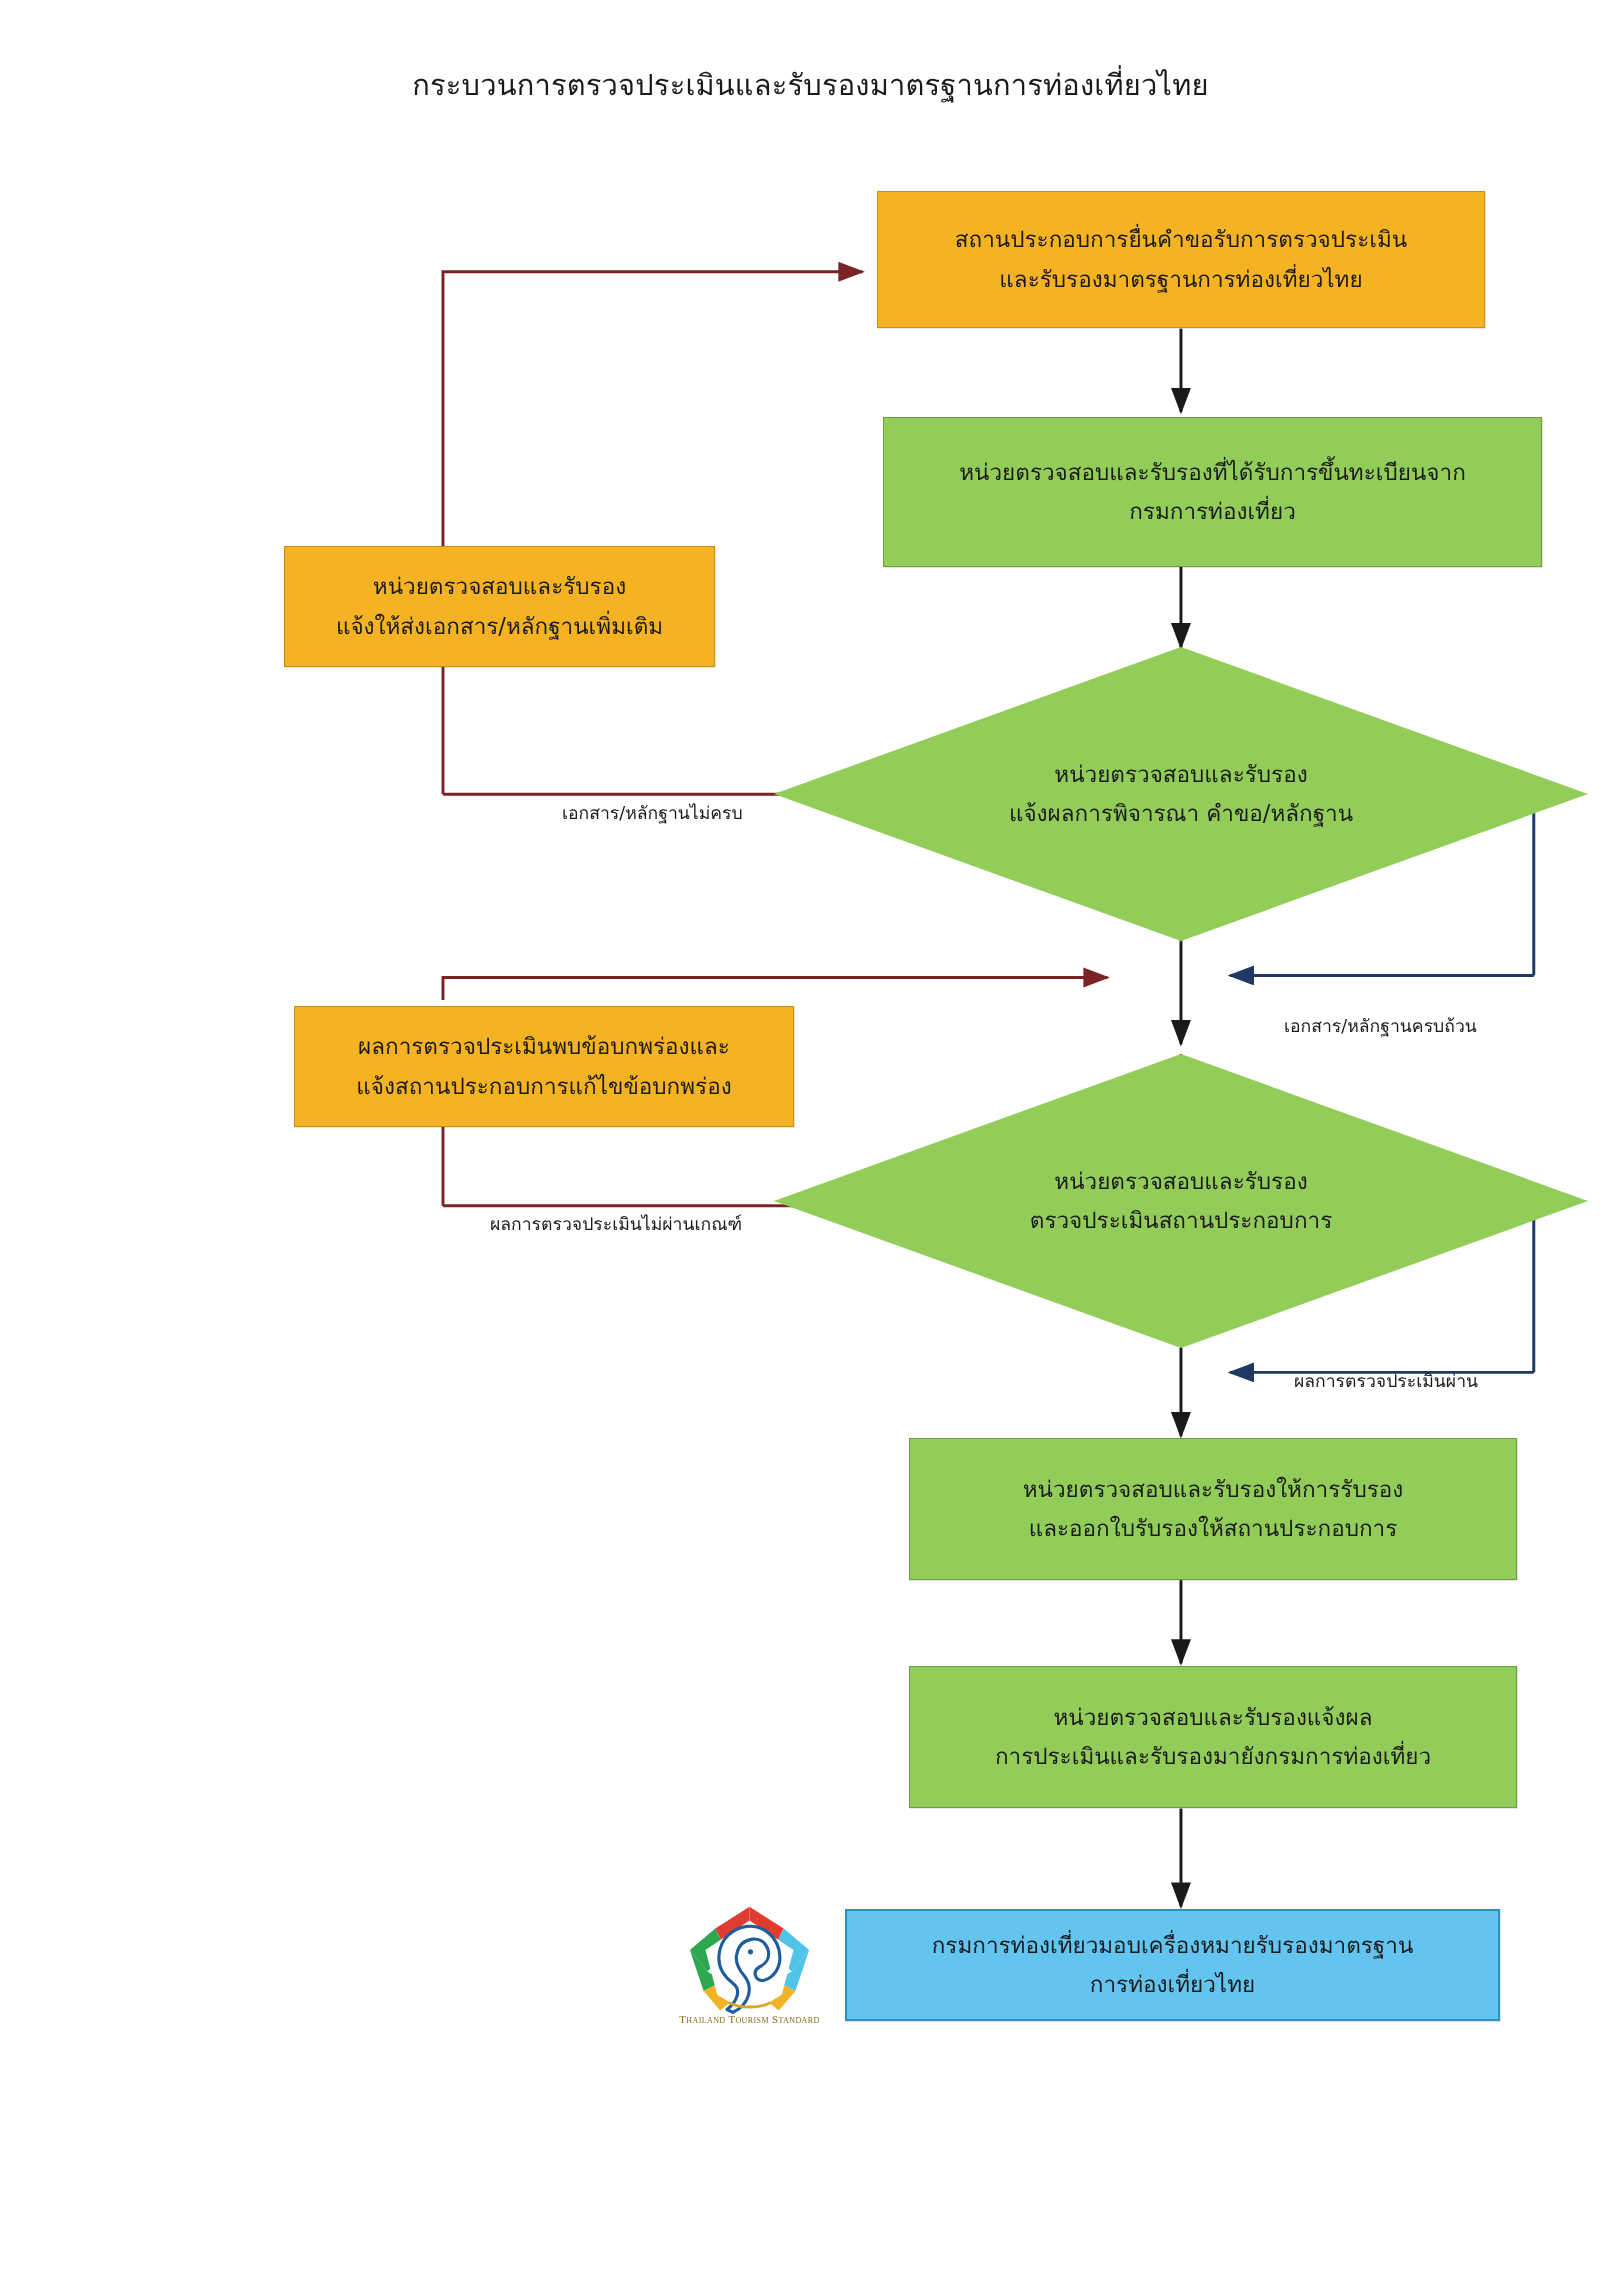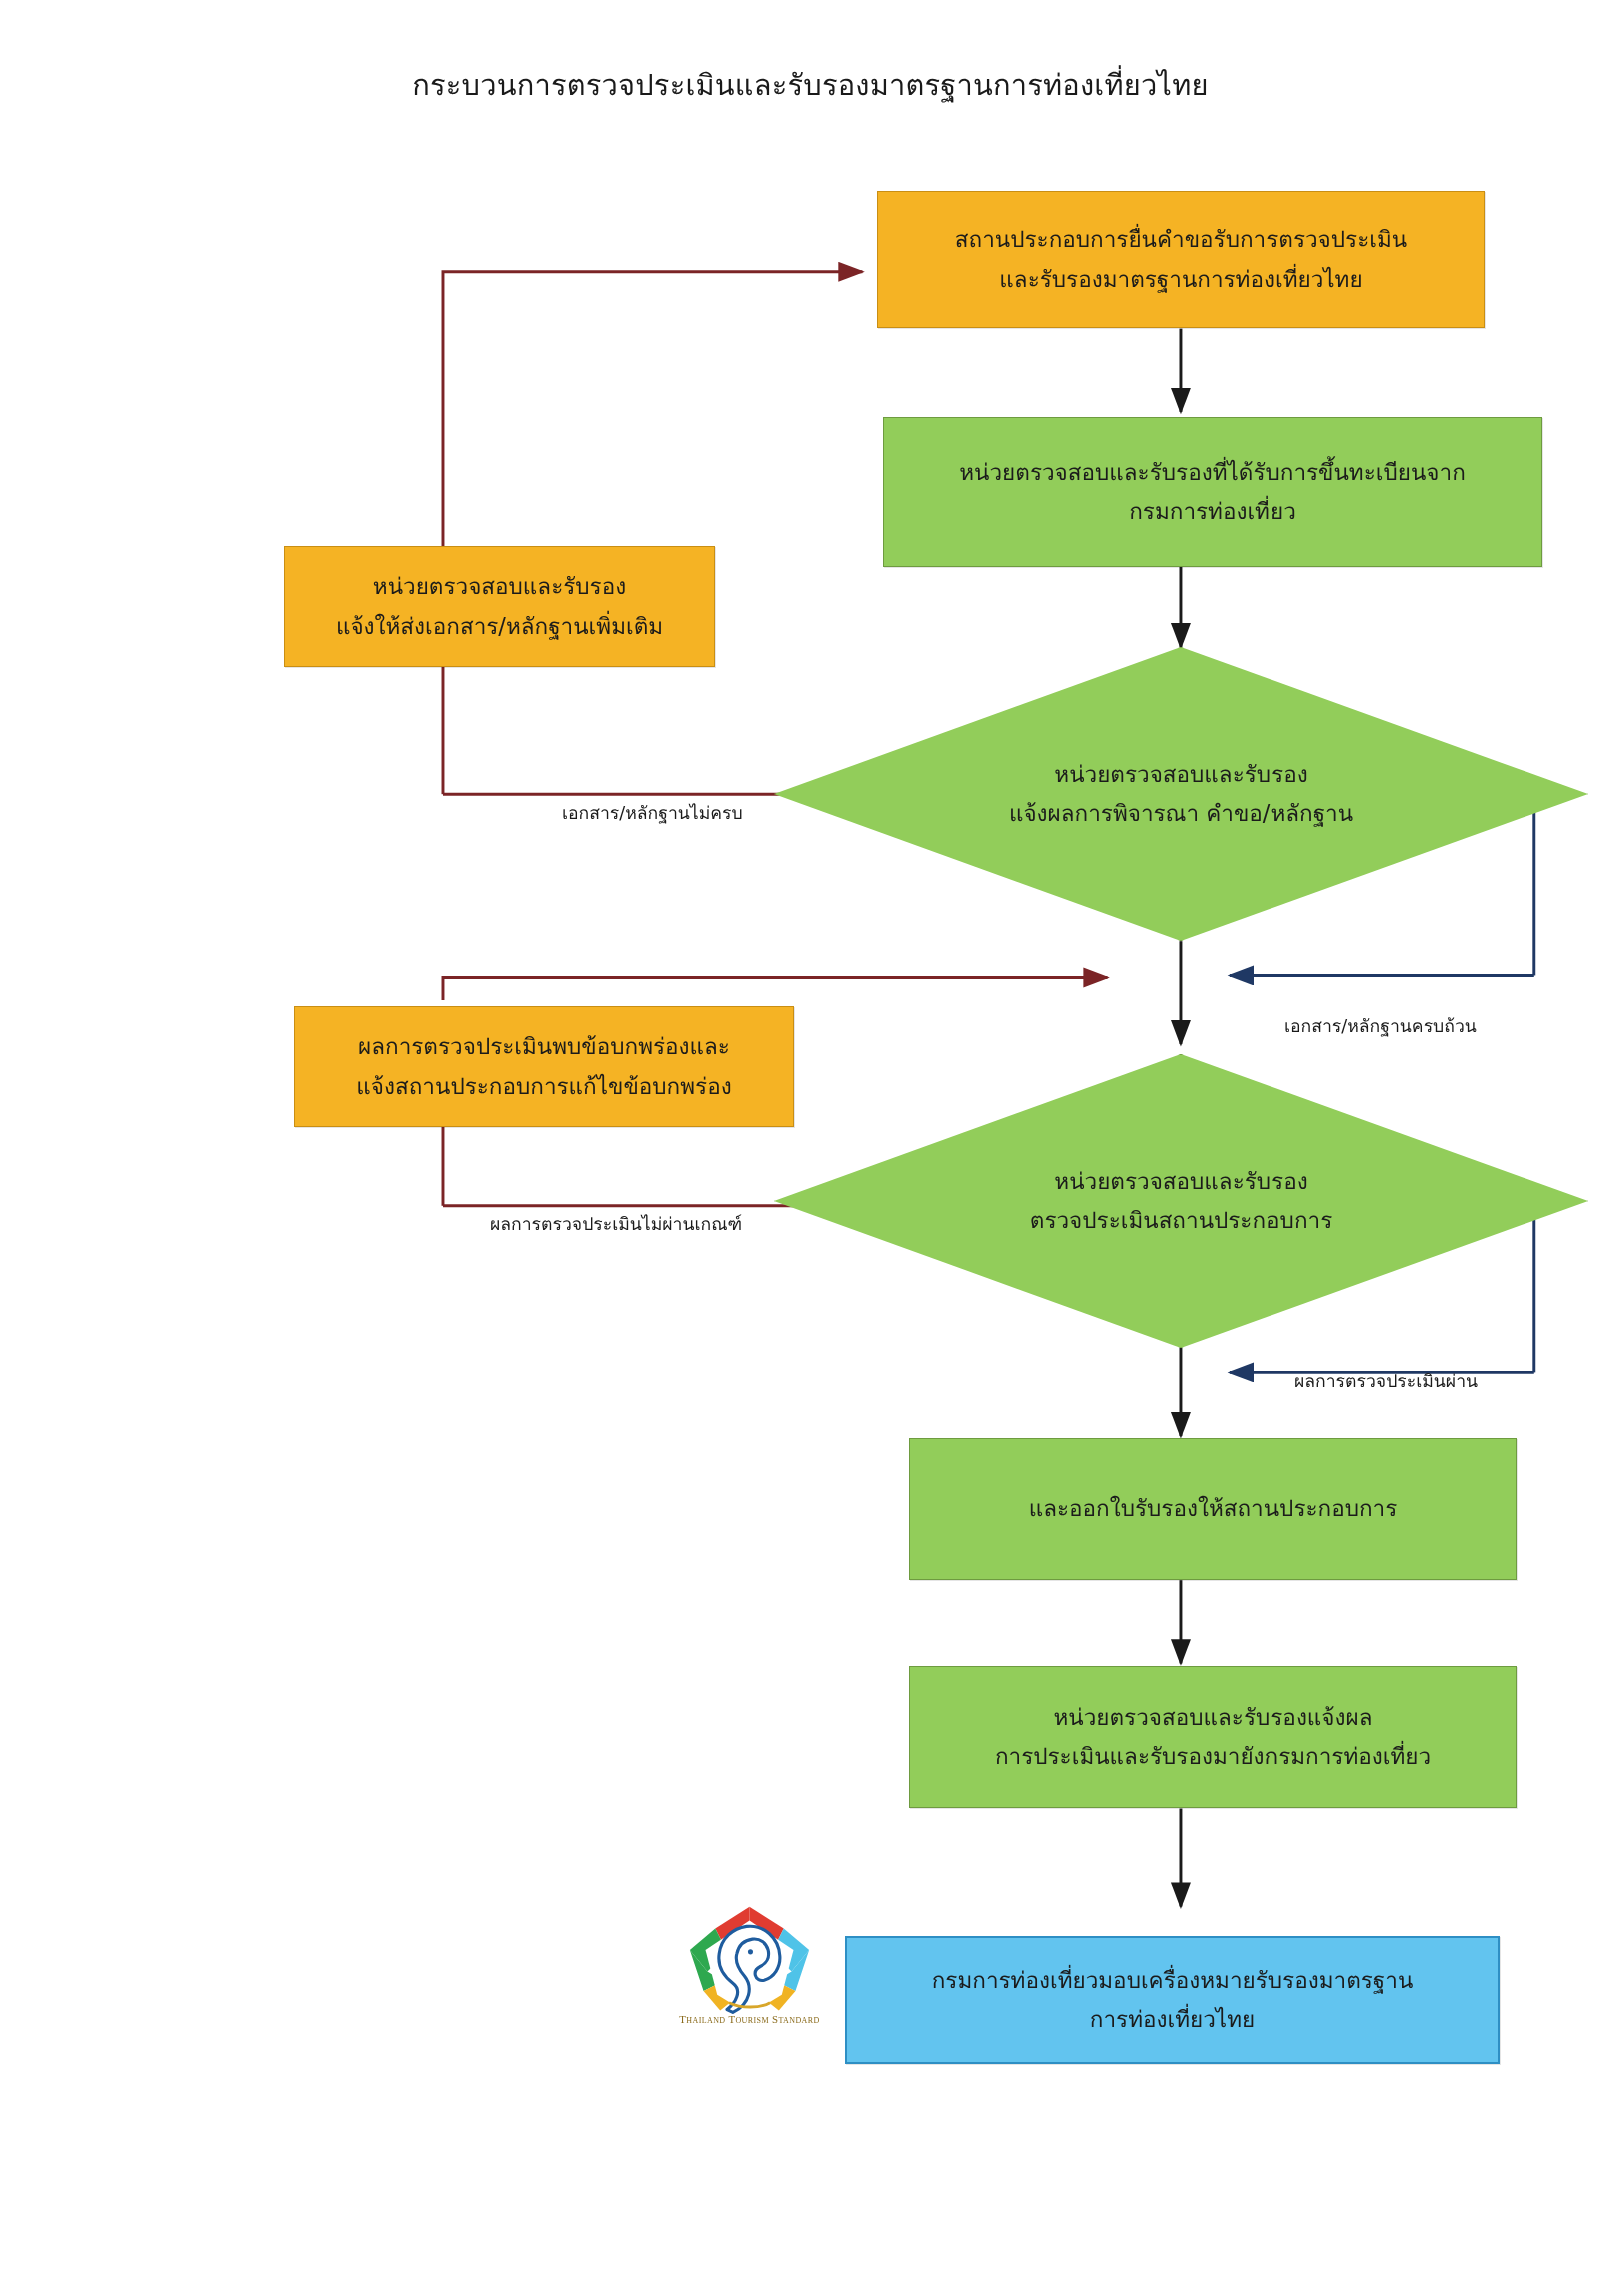--- a/index.html
+++ b/index.html
@@ -229,29 +229,30 @@
 
   <div class="diamond-wrap" style="left:774px; top:1054px; width:814px; height:294px;">
     <div class="diamond-shape"></div>
     <div class="diamond-text">
       <span class="ln">หน่วยตรวจสอบและรับรอง</span>
       <span class="ln">ตรวจประเมินสถานประกอบการ</span>
     </div>
   </div>
 
   <div class="node box-green" style="left:877px; top:1438px; width:608px; height:142px;">
+    <span class="ln">หน่วยตรวจสอบและรับรองให้การรับรอง</span>
     <span class="ln">และออกใบรับรองให้สถานประกอบการ</span>
   </div>
 
   <div class="node box-green" style="left:877px; top:1666px; width:608px; height:142px;">
     <span class="ln">หน่วยตรวจสอบและรับรองแจ้งผล</span>
     <span class="ln">การประเมินและรับรองมายังกรมการท่องเที่ยว</span>
   </div>
 
-  <div class="node box-blue" style="left:845px; top:1909px; width:655px; height:128px;margin-top:27px;">
+  <div class="node box-blue" style="left:845px; top:1909px; width:655px; height:112px;">
     <span class="ln">กรมการท่องเที่ยวมอบเครื่องหมายรับรองมาตรฐาน</span>
     <span class="ln">การท่องเที่ยวไทย</span>
   </div>
 
   <div class="edge-label" style="left:562px; top:799px;text-align:right;">เอกสาร/หลักฐานไม่ครบ</div>
 
   <div class="edge-label" style="left:1284px; top:1012px;">เอกสาร/หลักฐานครบถ้วน</div>
 
   <div class="edge-label" style="left:490px; top:1210px;">ผลการตรวจประเมินไม่ผ่านเกณฑ์</div>
 

